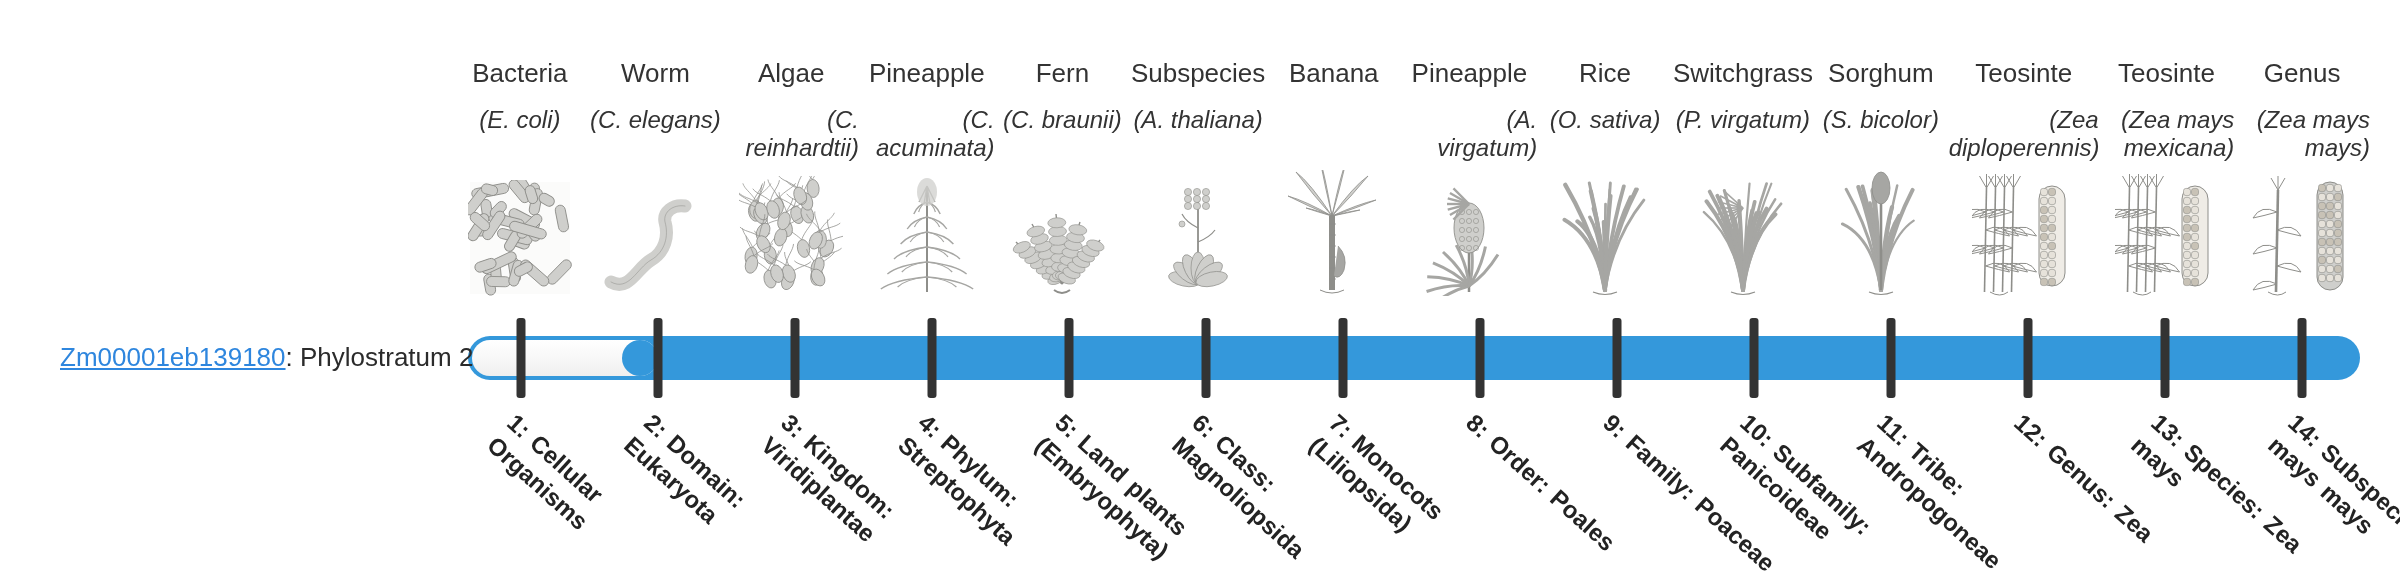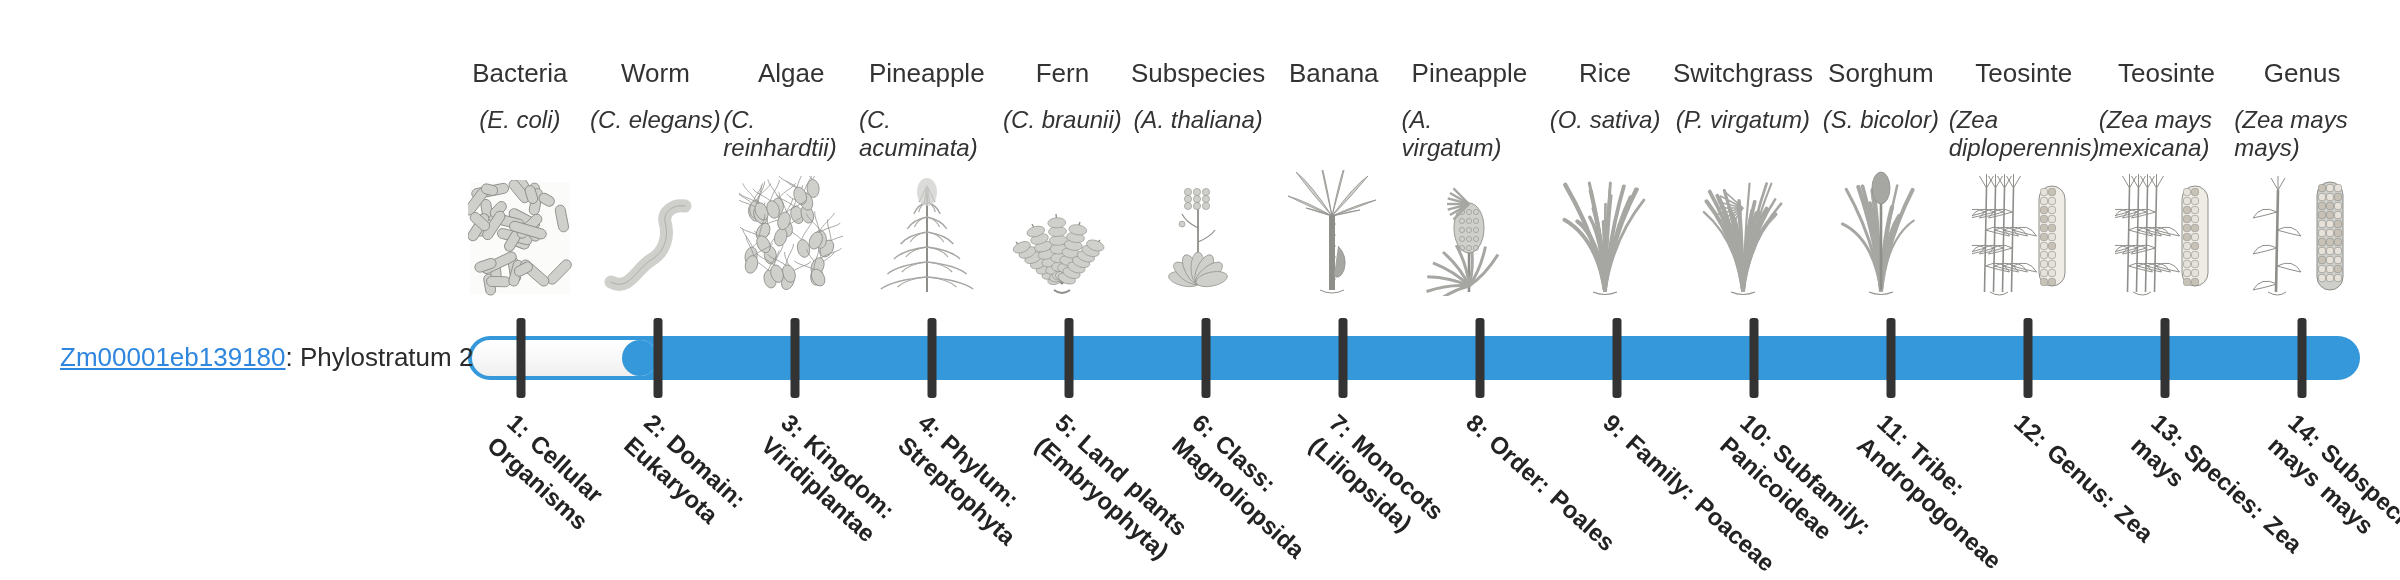--- a/index.html
+++ b/index.html
@@ -46,21 +46,21 @@
     color: #333333;
     text-align: center;
     margin-top: 58px;
     white-space: nowrap;
   }
   .sci-name {
     font-size: 24px;
     line-height: 28px;
     font-style: italic;
     color: #333333;
-    text-align: left;
+    text-align: right;
     margin-top: 18px;
     max-width: 150px;
   }
   .thumb-wrap {
     position: absolute;
     top: 172px;
     left: 50%;
     transform: translateX(-50%);
     width: 130px;
     height: 124px;

